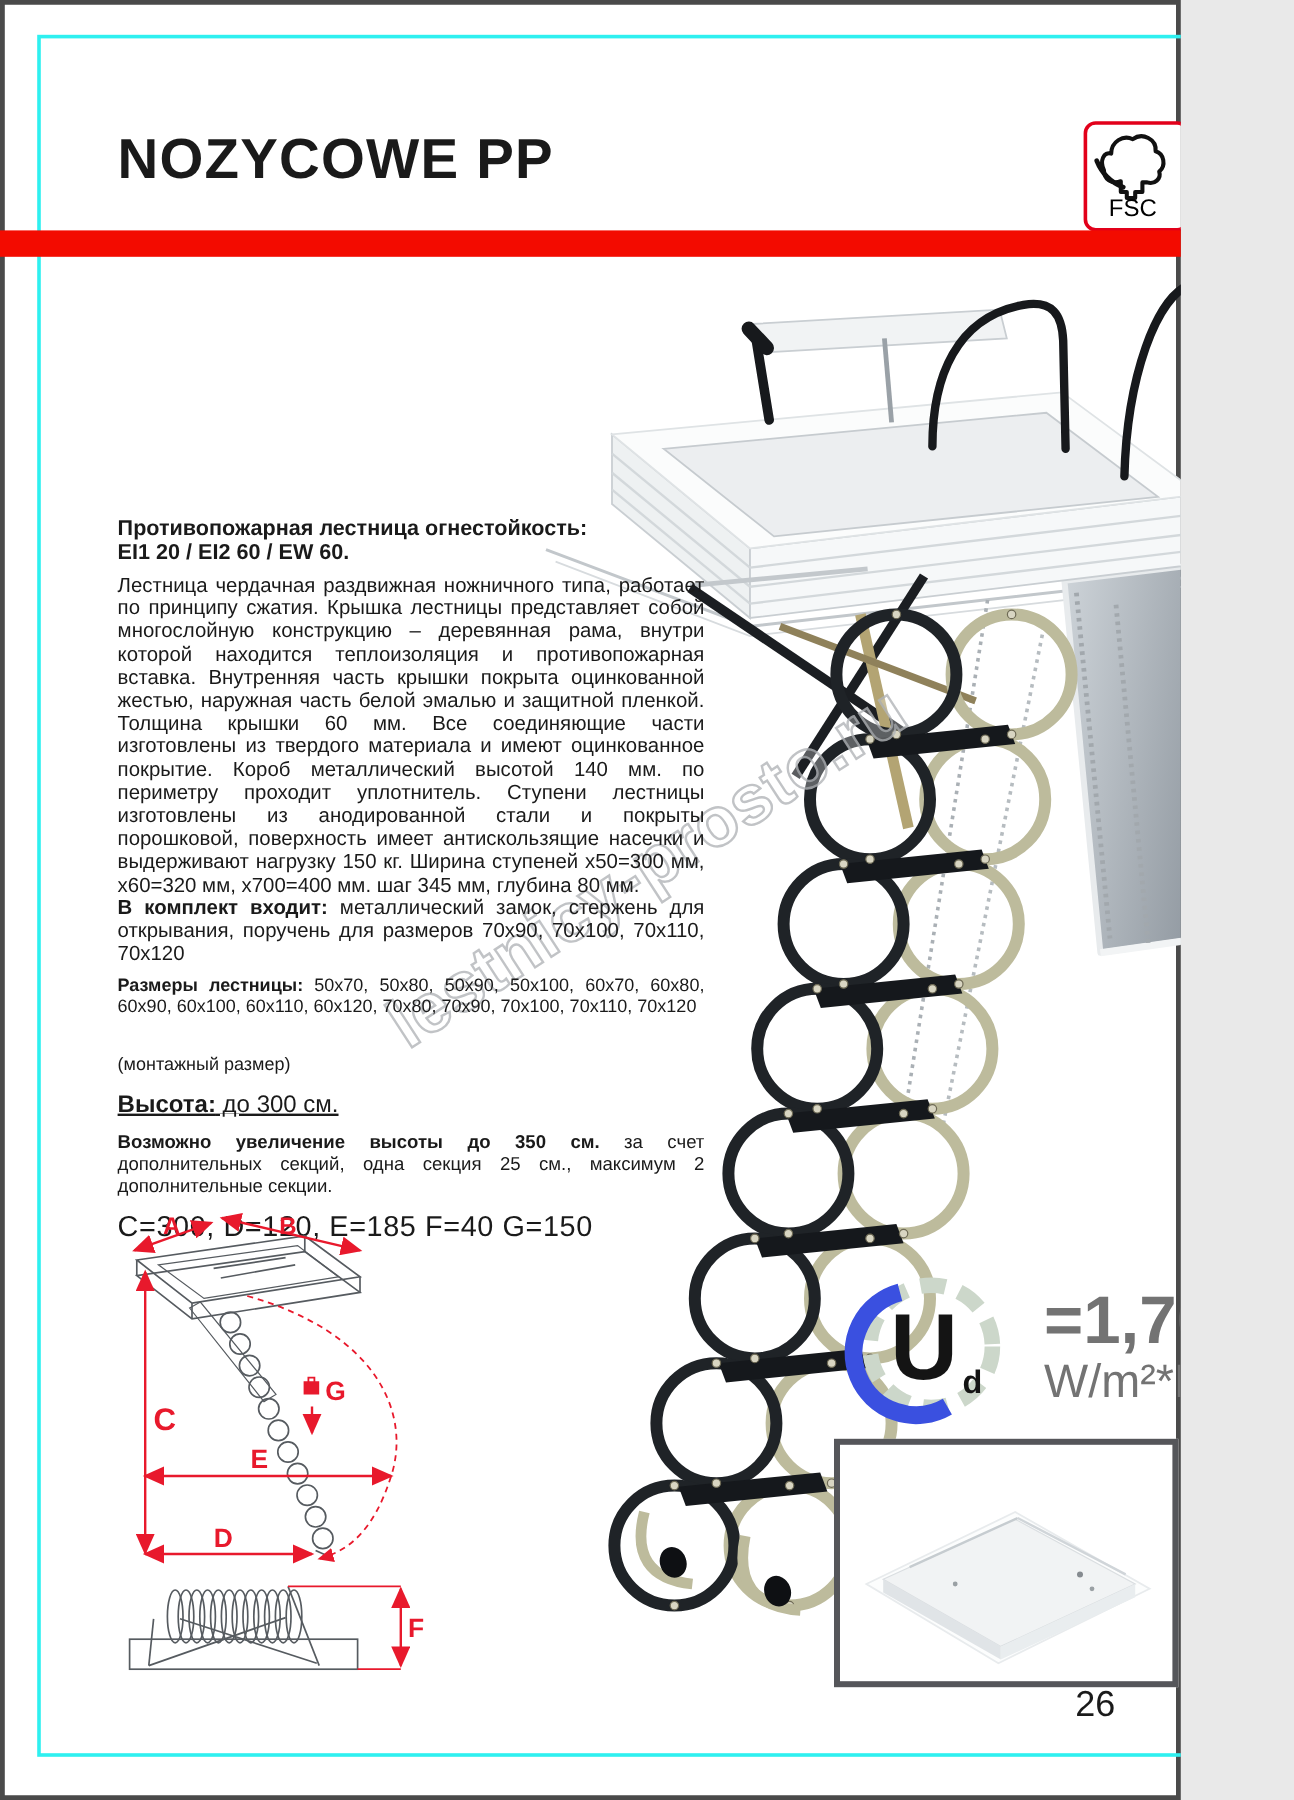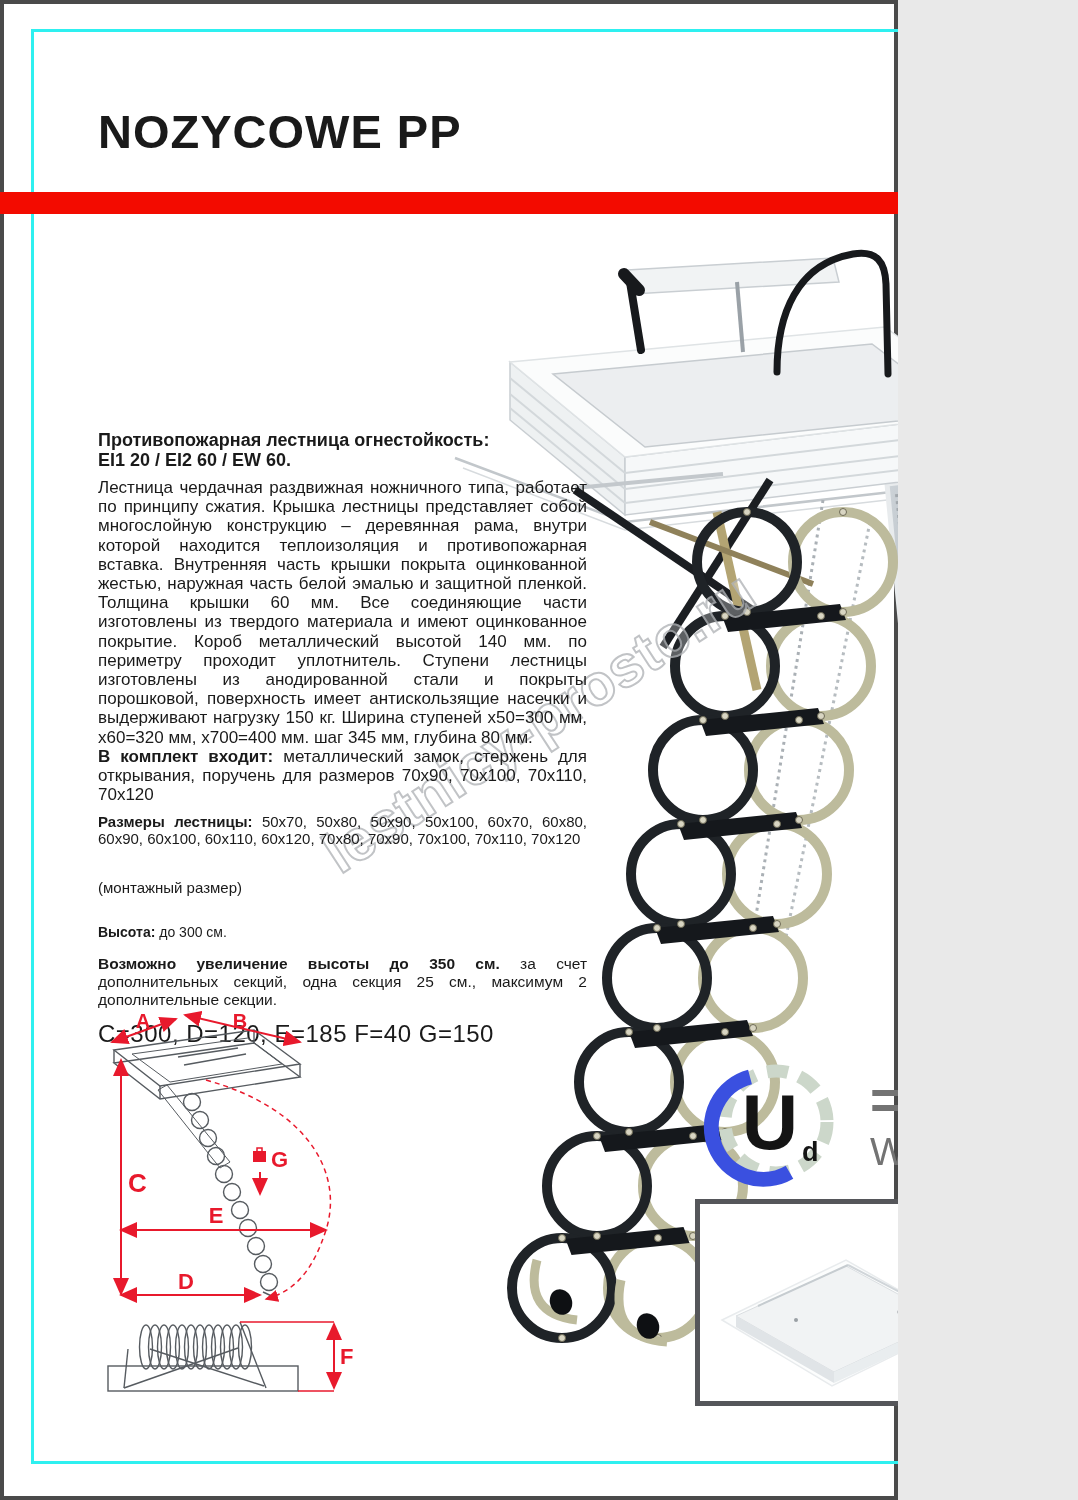--- a/index.html
+++ b/index.html
@@ -1,41 +1,41 @@
 <!DOCTYPE html>
 <html><head>
 <meta charset="utf-8">
 <style>
   html,body{margin:0;padding:0;background:#e9e9e9;}
-  .page{position:relative;width:898px;height:1500px;background:#ffffff;overflow:hidden;
+  .page{position:relative;width:984px;height:1500px;background:#ffffff;overflow:hidden;
         font-family:"Liberation Sans",sans-serif;color:#1a1a1a;
         box-shadow:inset 0 0 0 4px #4a4a4a;}
   .cyan-frame{position:absolute;left:31px;top:29px;width:1009px;height:1429px;
         border:3px solid #2ef0f0;pointer-events:none;}
   .red-bar{position:absolute;left:0;top:192px;width:1078px;height:22px;background:#f30b00;}
   .title{position:absolute;left:98px;top:104px;font-size:47px;font-weight:bold;letter-spacing:1px;}
   .fsc{position:absolute;left:903px;top:101px;width:82px;height:86px;border:3px solid #e2001a;
        border-radius:10px;background:#fff;}
   .fsc .reg{position:absolute;right:-9px;top:-6px;font-size:12px;color:#222;}
   .textblock{position:absolute;left:98px;top:430px;width:489px;}
   .tb-h{font-size:18px;font-weight:bold;line-height:20px;}
   .tb-body{font-size:17px;line-height:19.2px;text-align:justify;margin-top:8px;}
   .tb-sizes{font-size:15px;line-height:17px;margin-top:9px;text-align:justify;}
   .tb-note{font-size:15px;line-height:17px;margin-top:32px;}
-  .tb-height{font-size:14px;line-height:17px;margin-top:28px;}
+  .tb-height{font-size:20px;line-height:17px;margin-top:17px;text-decoration:underline;}
   .tb-ext{font-size:15.5px;line-height:17.6px;margin-top:14px;text-align:justify;}
   .tb-dims{font-size:24px;margin-top:12px;letter-spacing:0.5px;}
   b{font-weight:bold;}
   .badge{position:absolute;left:698px;top:1048px;display:flex;align-items:center;}
   .badge-vals{margin-left:2px;color:#737373;}
   .badge-value{font-size:56px;font-weight:bold;line-height:1;}
   .badge-unit{font-size:39px;text-align:left;padding-right:4px;margin-top:2px;}
   .product-box{position:absolute;left:695px;top:1199px;width:287px;height:207px;
        border:5px solid #55565a;background:#fff;box-sizing:border-box;}
-  .page-num{position:absolute;left:928px;top:1404px;font-size:40px;}
+  .page-num{position:absolute;left:896px;top:1404px;font-size:30px;}
   svg text{font-family:"Liberation Sans",sans-serif;}
 </style>
 </head>
 <body>
 
 <div class="page">
 
   <div class="cyan-frame"></div>
 
   <div class="title">NOZYCOWE PP</div>

